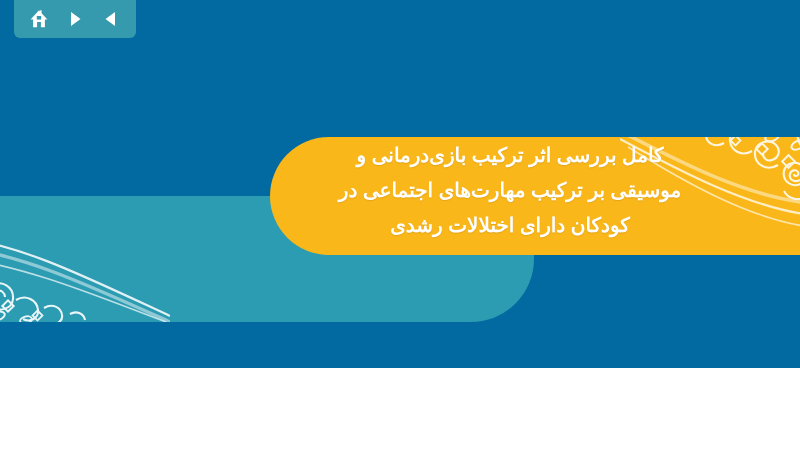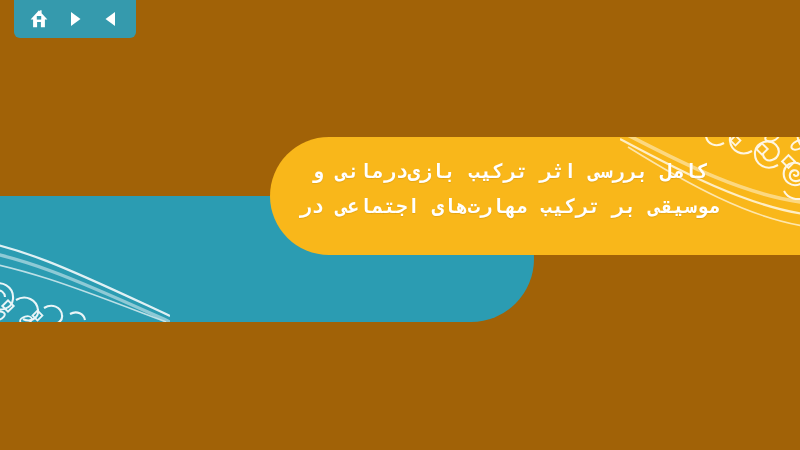--- a/index.html
+++ b/index.html
@@ -4,24 +4,24 @@
 <title>Slide</title>
 <style>
   html, body {
     margin: 0;
     padding: 0;
     background: #ffffff;
   }
   .stage {
     position: relative;
     width: 800px;
-    height: 450px;
+    height: 368px;
     overflow: hidden;
-    background: #a16207;
-    font-family: Liberation Mono, monospace;
+    background: #0369a1;
+    font-family: Liberation Sans, sans-serif;
   }
 
   
   .navbar {
     position: absolute;
     left: 14px;
     top: -6px;
     width: 122px;
     height: 44px;
     background: #359aad;
@@ -187,15 +187,16 @@
         <path d="M188 30 c-6 -8 -6 -18 0 -26" fill="none" stroke="#ffffff" stroke-width="2"></path>
         <path d="M188 14 c-8 -4 -12 -12 -10 -20" fill="none" stroke="#ffffff" stroke-width="2"></path>
         <path d="M186 60 c-8 4 -18 2 -22 -6" fill="none" stroke="#ffffff" stroke-width="2"></path>
       </g>
     </svg>
   </div>
 
   <div class="title-block">
     <div class="title-line">کامل بررسی اثر ترکیب بازی‌درمانی و</div>
     <div class="title-line">موسیقی بر ترکیب مهارت‌های اجتماعی در</div>
+    <div class="title-line">کودکان دارای اختلالات رشدی</div>
   </div>
 
 </div>
 
 </body></html>

